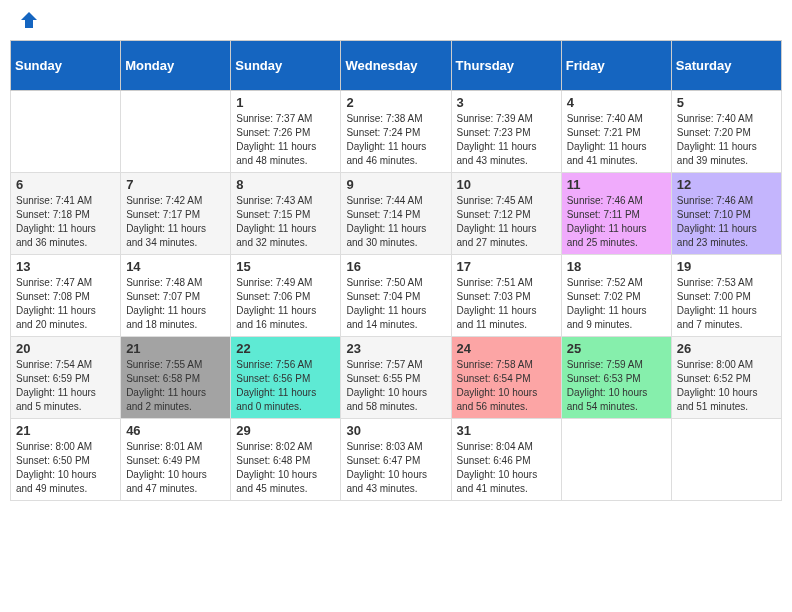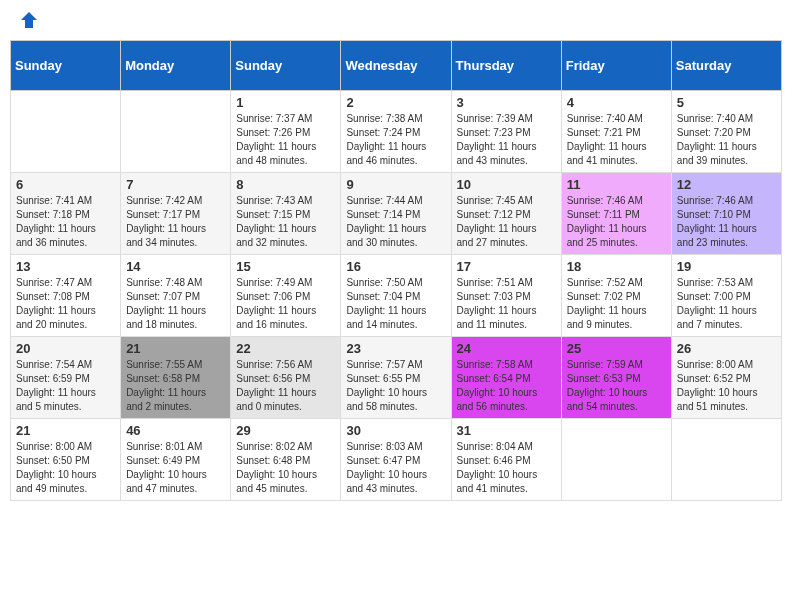--- a/index.html
+++ b/index.html
@@ -215,33 +215,33 @@
       </tr>
       <tr>
         <td style="background-color: rgb(245, 245, 245); margin-left: 40px;">
           <span class="day-number">20</span>
           <div class="day-info">Sunrise: 7:54 AM<br>Sunset: 6:59 PM<br>Daylight: 11 hours and 5 minutes.</div>
         </td>
         <td style="background-color: #a3a3a3; margin-left: 22px;">
           <span class="day-number">21</span>
           <div class="day-info">Sunrise: 7:55 AM<br>Sunset: 6:58 PM<br>Daylight: 11 hours and 2 minutes.</div>
         </td>
-        <td style="background-color: #e5e5e5;">
+        <td style="background-color: #5eead4;">
           <span class="day-number">22</span>
           <div class="day-info">Sunrise: 7:56 AM<br>Sunset: 6:56 PM<br>Daylight: 11 hours and 0 minutes.</div>
         </td>
         <td style="background-color: rgb(245, 245, 245);">
           <span class="day-number">23</span>
           <div class="day-info">Sunrise: 7:57 AM<br>Sunset: 6:55 PM<br>Daylight: 10 hours and 58 minutes.</div>
         </td>
-        <td style="background-color: #d946ef;">
+        <td style="background-color: #fca5a5;">
           <span class="day-number">24</span>
           <div class="day-info">Sunrise: 7:58 AM<br>Sunset: 6:54 PM<br>Daylight: 10 hours and 56 minutes.</div>
         </td>
-        <td style="background-color: #d946ef;">
+        <td style="background-color: #86efac;">
           <span class="day-number">25</span>
           <div class="day-info">Sunrise: 7:59 AM<br>Sunset: 6:53 PM<br>Daylight: 10 hours and 54 minutes.</div>
         </td>
         <td style="background-color: rgb(245, 245, 245);">
           <span class="day-number">26</span>
           <div class="day-info">Sunrise: 8:00 AM<br>Sunset: 6:52 PM<br>Daylight: 10 hours and 51 minutes.</div>
         </td>
       </tr>
       <tr>
         <td>

